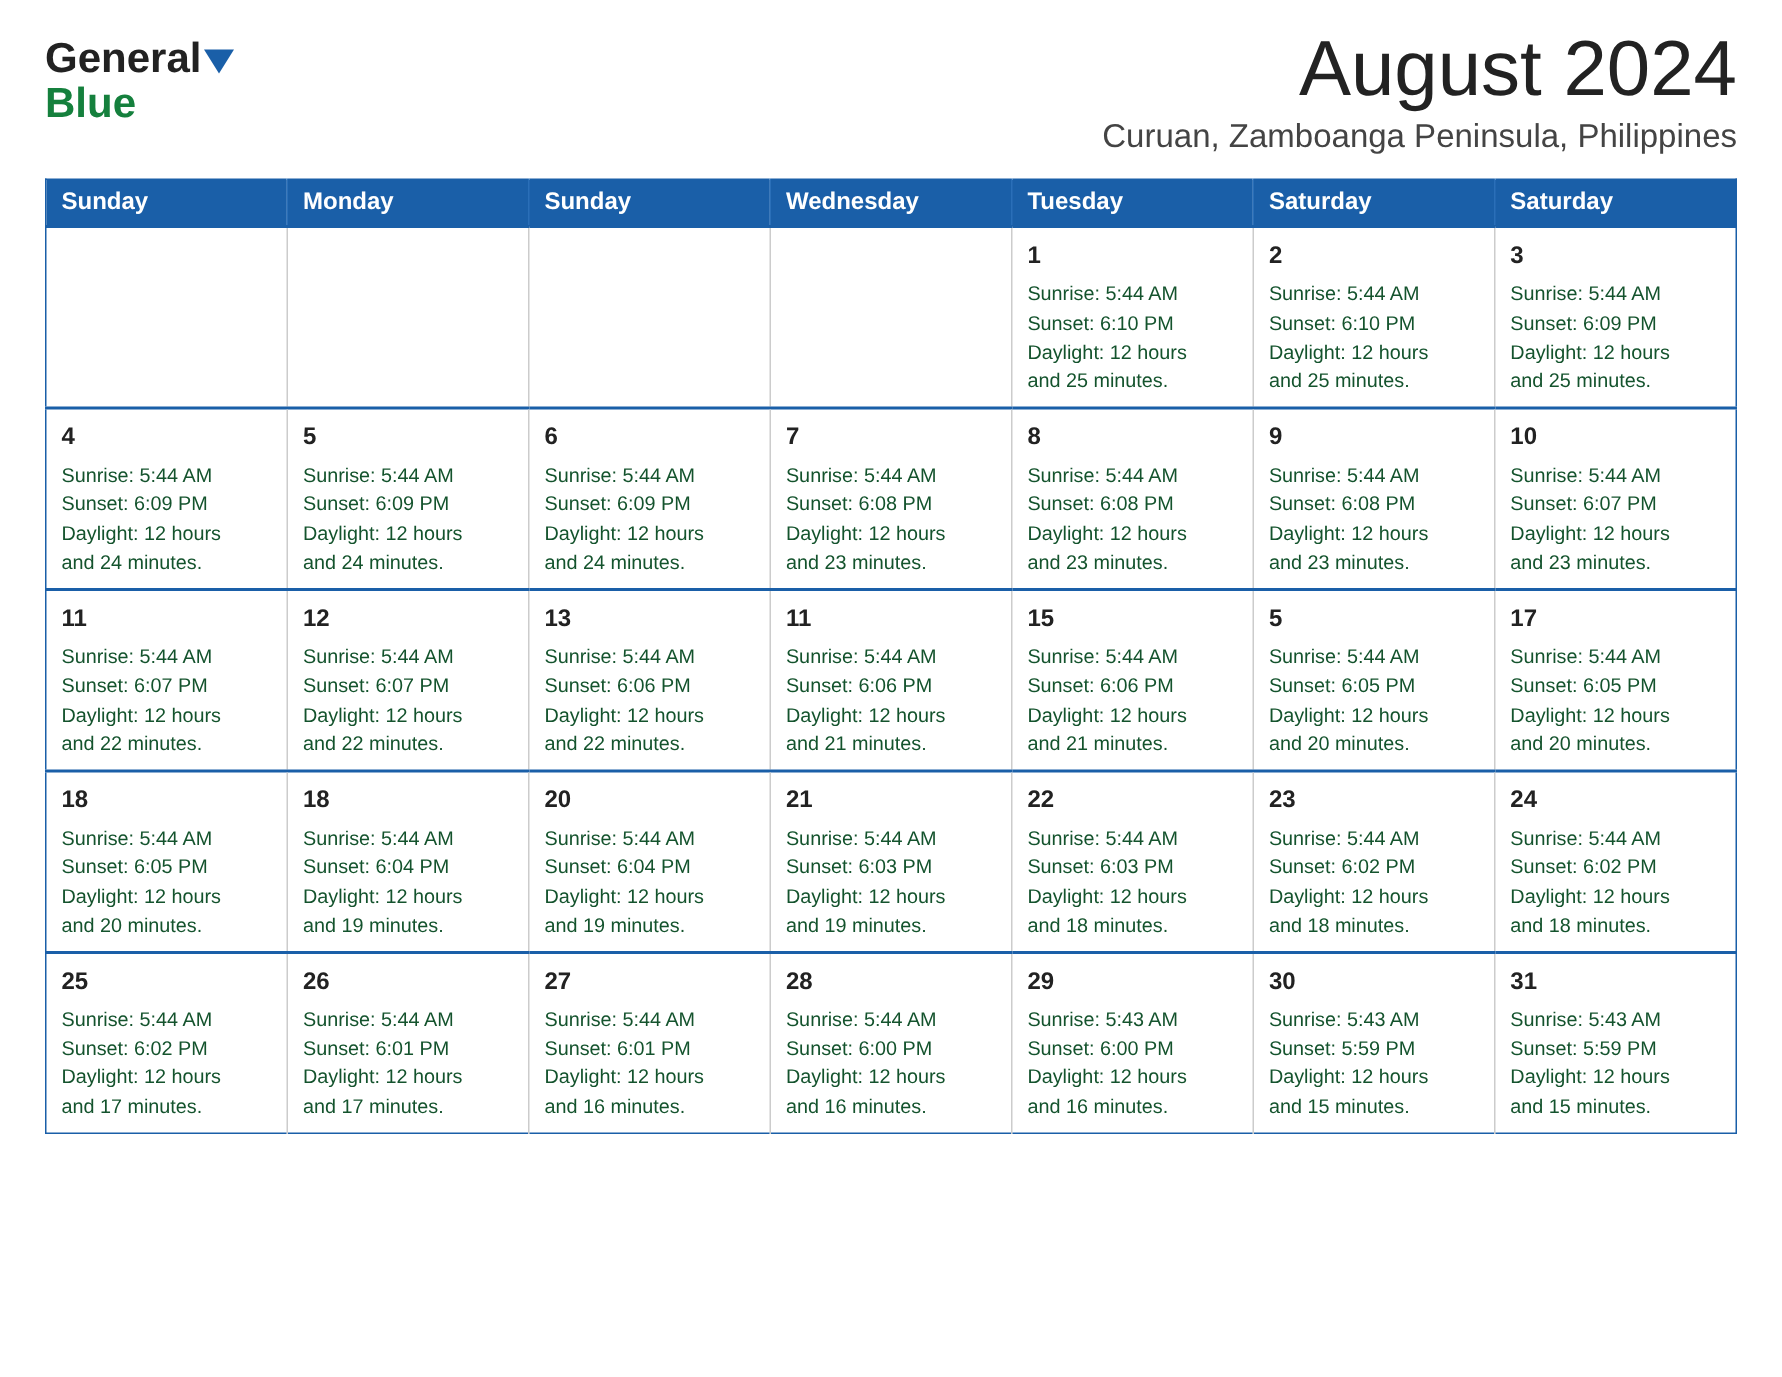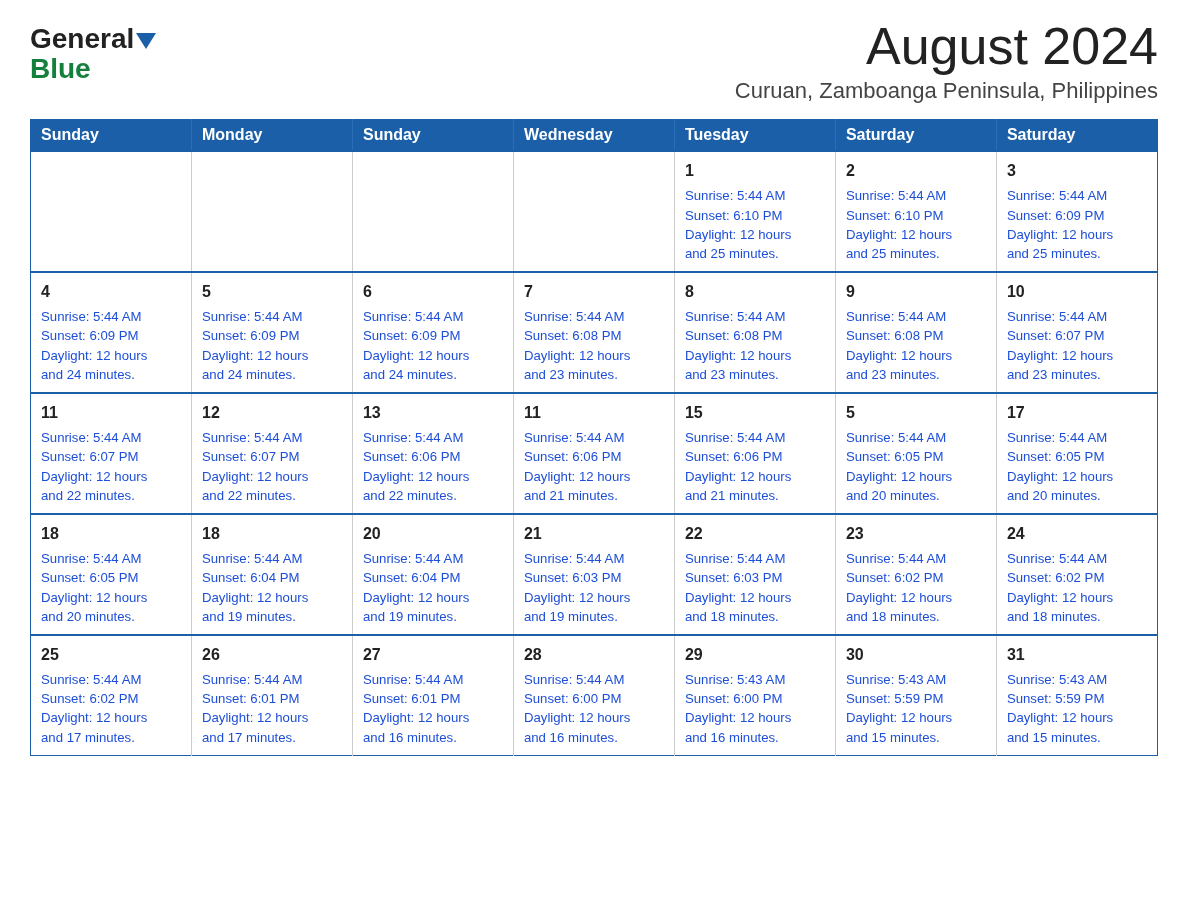--- a/index.html
+++ b/index.html
@@ -84,21 +84,21 @@
     }
     .calendar td:last-child { border-right: none; }
     .calendar tr td { border-bottom: none; }
     .day-number {
       font-size: 16px;
       font-weight: bold;
       margin-bottom: 4px;
     }
     .day-info {
       font-size: 13.2px;
-      color: #1d4ed8;
+      color: #14532d;
       line-height: 1.45;
     }
   </style>
 </head>
 <body>
 
 <div class="header">
   <div class="logo">
     <div class="logo-text">
       <span class="logo-general">General</span>

